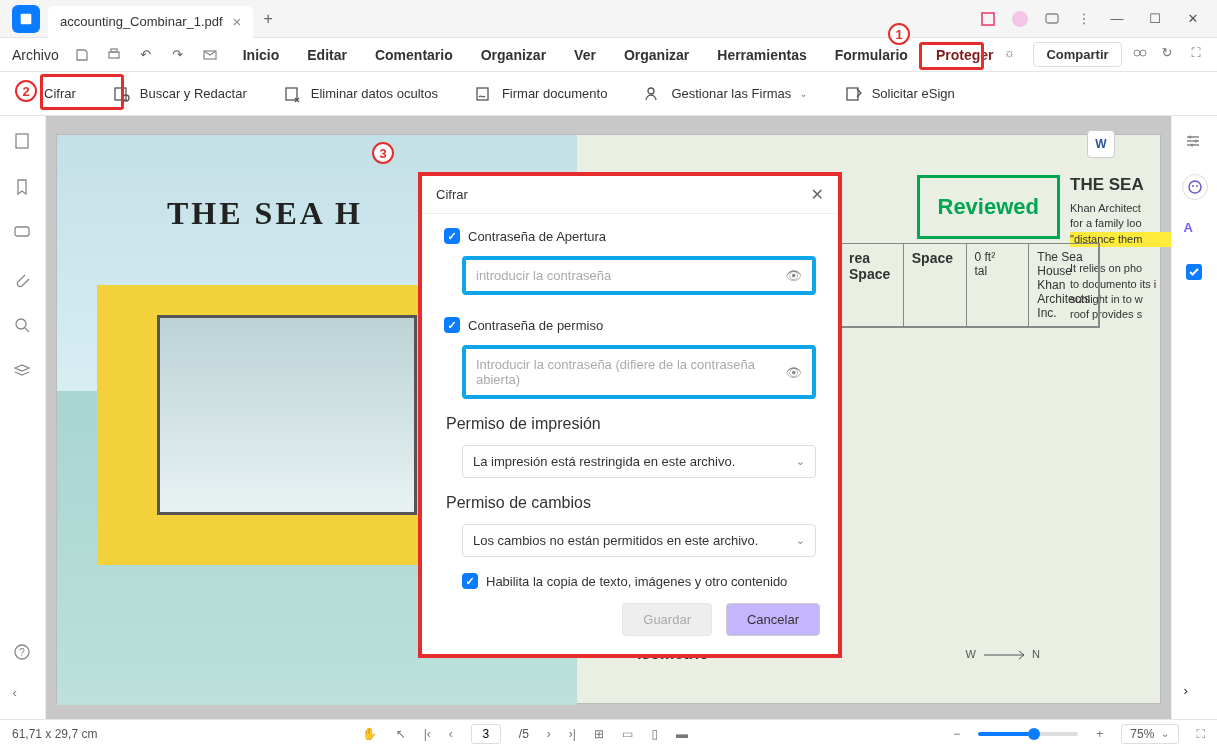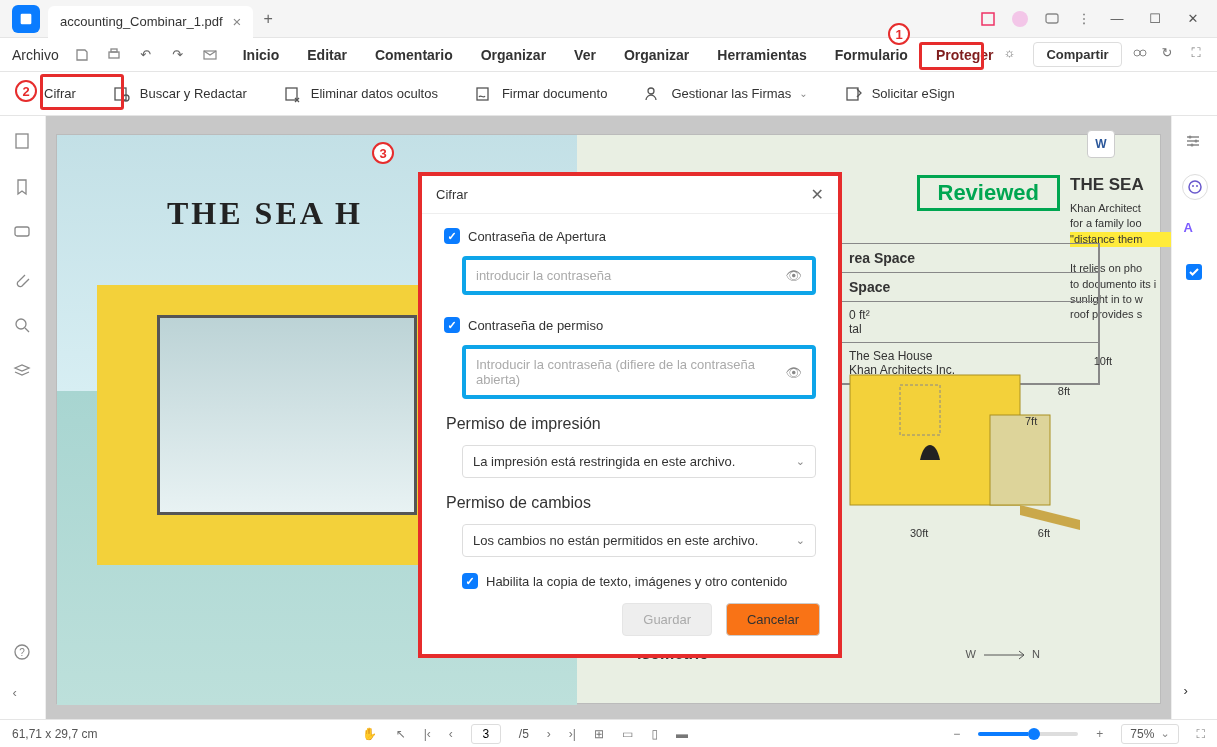--- a/index.html
+++ b/index.html
@@ -38,26 +38,26 @@
 .main { position: relative; height: calc(747px - 38px - 34px - 44px - 28px); display: flex; }
 .leftnav { width: 46px; background: #fff; border-right: 1px solid #eee; display: flex; flex-direction: column; align-items: center; padding-top: 16px; gap: 26px; }
 .leftnav .navicon { width: 20px; height: 20px; color: #777; cursor: pointer; }
 .leftnav-bottom { margin-top: auto; margin-bottom: 14px; display: flex; flex-direction: column; gap: 22px; align-items: center; }
 .canvas-wrap { flex: 1; background: #c8c8c8; position: relative; overflow: hidden; }
 .doc-page { position: absolute; left: 10px; top: 18px; width: 1105px; height: 570px; background: #e9efe3; border: 1px solid #bbb; }
 .doc-illustration { position: absolute; left: 0; top: 0; width: 520px; height: 570px; background: linear-gradient(to bottom, #c3e0e6 0%, #d7eef3 45%, #a8d5d1 45%, #bde0db 100%); }
 .house { position: absolute; left: 40px; top: 150px; width: 340px; height: 280px; background: #f3d13a; }
 .house-window { position: absolute; left: 60px; top: 30px; width: 260px; height: 200px; background: linear-gradient(to bottom, #bcd3d6, #e8f2f3); border: 3px solid #555; }
 .title-text { position: absolute; left: 110px; top: 60px; font-family: Georgia, serif; font-size: 32px; font-weight: 700; letter-spacing: 3px; color: #222; }
-.reviewed-stamp { position: absolute; right: 100px; top: 40px; border: 3px solid #00a651; color: #00a651; font-weight: 700; font-size: 22px; padding: 2px 18px; }
+.reviewed-stamp { position: absolute; right: 100px; top: 40px; border: 3px solid #00a651; color: #00a651; font-weight: 700; font-size: 22px; padding: 16px 18px; }
 .info-right { position: absolute; right: -30px; top: 40px; width: 120px; font-size: 12px; color: #333; }
 .info-right h3 { font-size: 17px; font-weight: 700; margin-bottom: 6px; }
 .info-right p { font-size: 11px; line-height: 1.4; }
 .highlighted { background: #ffeb3b; }
-.info-box { position: absolute; right: 60px; top: 108px; width: 260px; border: 1px solid #888; display: grid; grid-template-columns: 1fr; font-size: 12px; }
+.info-box { position: absolute; right: 60px; top: 108px; width: 260px; border: 1px solid #888; display: grid; grid-template-columns: 1fr 1fr 1fr 1fr; font-size: 12px; }
 .info-box > div { padding: 6px 8px; border-right: 1px solid #888; border-bottom: 1px solid #888; }
 .info-box .hdr { font-weight: 700; font-size: 14px; }
 .diagram { position: absolute; right: 60px; top: 180px; width: 260px; height: 230px; }
 .isometric-label { position: absolute; left: 580px; bottom: 40px; font-weight: 700; font-size: 16px; }
 .compass { position: absolute; right: 120px; bottom: 40px; font-size: 11px; color: #555; }
 .rightnav { width: 46px; background: #fff; border-left: 1px solid #eee; display: flex; flex-direction: column; align-items: center; padding-top: 16px; gap: 20px; }
 .rightnav .navicon { width: 22px; height: 22px; cursor: pointer; }
 
 
 .word-float { position: absolute; right: 56px; top: 14px; width: 28px; height: 28px; background: #fff; border: 1px solid #ccc; border-radius: 4px; display: flex; align-items: center; justify-content: center; color: #2b579a; font-weight: 700; font-size: 12px; cursor: pointer; }
@@ -72,21 +72,21 @@
 .cb { width: 16px; height: 16px; border-radius: 4px; background: #0a7cff; display: flex; align-items: center; justify-content: center; }
 .cb.checked::after { content: '✓'; color: #fff; font-size: 11px; font-weight: 700; }
 .field { border: 4px solid #0ea5e9; border-radius: 4px; padding: 8px 10px; color: #aaa; font-size: 13px; display: flex; justify-content: space-between; align-items: center; margin-left: 18px; }
 .eye { color: #888; }
 .section-label { font-size: 16px; color: #333; margin-left: 2px; margin-top: 4px; }
 .select { border: 1px solid #ddd; border-radius: 4px; padding: 8px 10px; font-size: 13px; display: flex; justify-content: space-between; align-items: center; margin-left: 18px; cursor: pointer; }
 .chev { color: #888; font-size: 11px; }
 .dialog-footer { display: flex; justify-content: flex-end; gap: 14px; padding: 14px 18px 18px; text-align: center; }
 .btn { padding: 8px 20px; border-radius: 4px; font-size: 13px; cursor: pointer; }
 .btn-primary { background: #eee; color: #aaa; border: 1px solid #e5e5e5; }
-.btn-secondary { background: #f97316; border: 1px solid #ccc; color: #333; }
+.btn-secondary { background: #c4b5fd; border: 1px solid #ccc; color: #333; }
 
 
 .callout { position: absolute; border: 3px solid #e62c2c; border-radius: 3px; pointer-events: none; }
 .callout-num { position: absolute; width: 22px; height: 22px; border: 2px solid #e62c2c; border-radius: 50%; background: #fff; display: flex; align-items: center; justify-content: center; color: #e62c2c; font-weight: 700; font-size: 13px; pointer-events: none; }
 
 
 .statusbar { position: absolute; bottom: 0; left: 0; right: 0; height: 28px; display: flex; align-items: center; padding: 0 12px; border-top: 1px solid #e5e5e5; gap: 18px; font-size: 12px; color: #555; background: #fff; }
 .statusbar .sp { flex: 1; }
 .zoom-slider { width: 100px; height: 4px; background: linear-gradient(to right, #0a7cff 50%, #ddd 50%); border-radius: 2px; position: relative; }
 .zoom-thumb { position: absolute; left: 50%; top: -4px; width: 12px; height: 12px; background: #0a7cff; border-radius: 50%; }
@@ -287,34 +287,20 @@
         <p>It relies on pho</p>
         <p>to documento its i</p>
         <p>sunlight in to w</p>
         <p>roof provides s</p>
       </div>
       <div class="info-box">
         <div class="hdr">rea Space</div>
         <div class="hdr">Space</div>
         <div><span>0 ft²</span><br><span>tal</span></div>
         <div><span>The Sea House</span><br><span>Khan Architects Inc.</span></div>
-      </div>
-      <div class="diagram">
-        <svg width="260" height="230">
-          <rect x="10" y="60" width="170" height="130" fill="#f3d13a" stroke="#aa9020"></rect>
-          <rect x="150" y="100" width="60" height="90" fill="#ddd49a" stroke="#aa9020"></rect>
-          <rect x="60" y="70" width="40" height="50" fill="none" stroke="#888" stroke-dasharray="3 2"></rect>
-          <path d="M80 145c4-20 16-20 20 0" fill="#222"></path>
-          <polygon points="180,190 240,205 240,215 180,200" fill="#caa84a"></polygon>
-        </svg>
-        <span style="position:absolute;right:-12px;top:40px;font-size:11px">10ft</span>
-        <span style="position:absolute;right:30px;top:70px;font-size:11px">8ft</span>
-        <span style="position:absolute;left:185px;top:100px;font-size:11px">7ft</span>
-        <span style="position:absolute;left:70px;bottom:6px;font-size:11px">30ft</span>
-        <span style="position:absolute;right:50px;bottom:6px;font-size:11px">6ft</span>
       </div>
       <div class="isometric-label">Isometric</div>
       <div class="compass">
         <span>W</span>
         <svg width="50" height="16" style="vertical-align:middle">
             <path d="M5 8h40M40 4l5 4-5 4" fill="none" stroke="#555"></path>
           </svg>
         <span>N</span>
       </div>
     </div>

